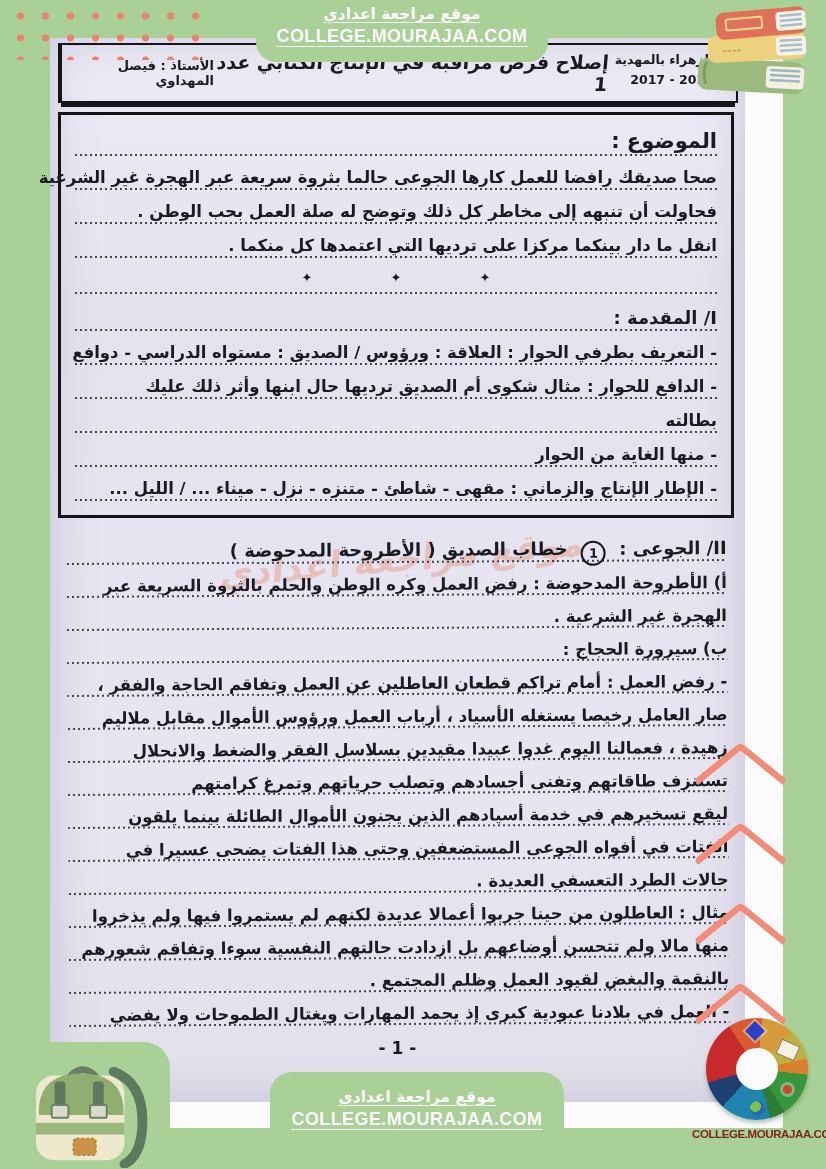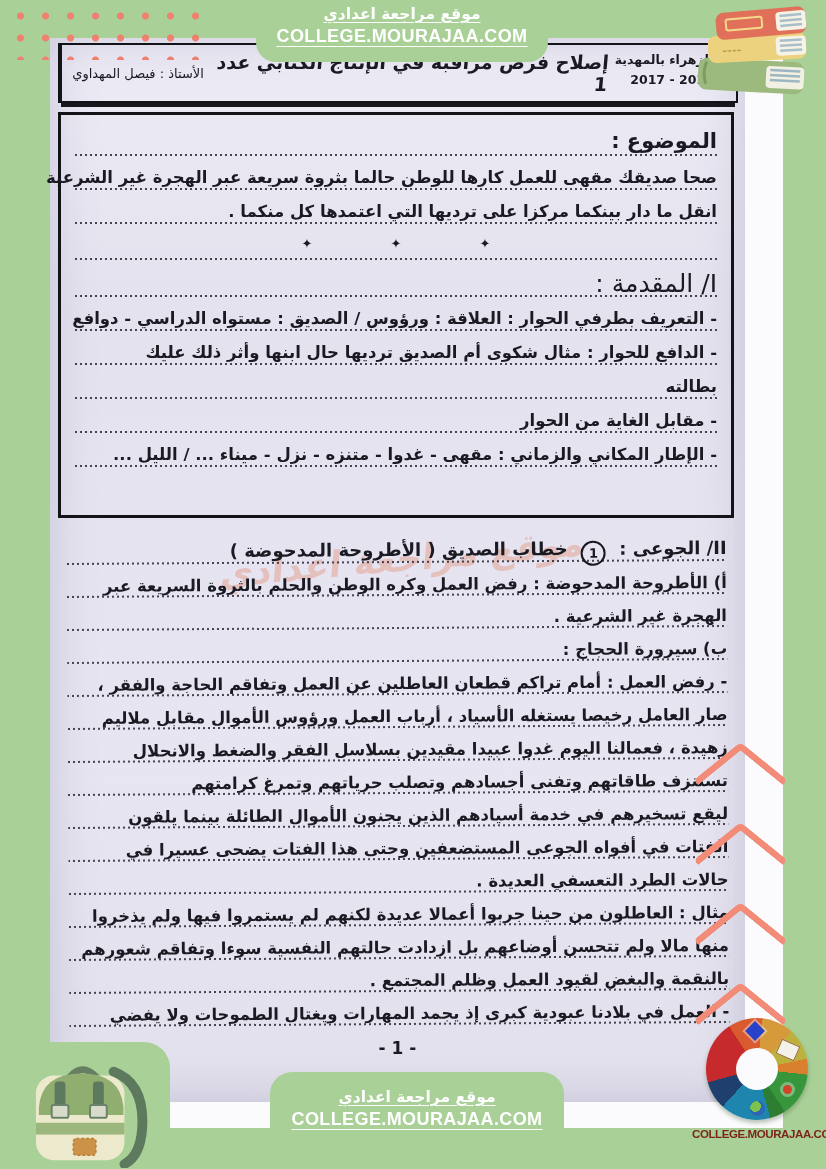--- a/index.html
+++ b/index.html
@@ -61,29 +61,29 @@
   .watermark{position:absolute;left:170px;top:500px;z-index:0;font-size:36px;font-weight:700;
              color:#e2693f;opacity:.28;transform:rotate(-5deg) skewX(-10deg);white-space:nowrap;}
 
   .doc-header{position:absolute;left:8px;top:5px;width:676px;height:56px;z-index:1;
               border:2.5px solid #121218;box-shadow:0 7px 0 -3px #16161c;
               display:flex;direction:rtl;align-items:stretch;}
   .school-cell{width:128px;text-align:center;font-weight:700;font-size:12.5px;line-height:1.6;padding-top:5px;}
   .title-cell{flex:1;display:flex;align-items:center;justify-content:center;font-size:19px;
               font-weight:800;transform:skewX(-5deg);letter-spacing:-.3px;}
   .teacher-cell{width:152px;display:flex;align-items:center;justify-content:center;
-                font-size:13px;font-weight:400;border-left:2px solid #14141a;}
+                font-size:13px;font-weight:700;border-left:2px solid #14141a;}
 
   .rl{background-image:repeating-linear-gradient(90deg,rgba(28,28,40,.8) 0 2px,rgba(0,0,0,0) 2px 5px);
       background-size:100% 2px;background-repeat:no-repeat;background-position:0 calc(100% - 5px);}
 
   .box1{position:absolute;left:8px;top:74px;width:676px;height:406px;z-index:1;
         border:3px solid #131318;padding:6px 14px 16px;box-sizing:border-box;}
   .h-big{font-size:21px;font-weight:800;height:40px;line-height:40px;letter-spacing:-.3px;}
-  .h-med{font-size:25px;font-weight:400;height:37px;line-height:37px;}
+  .h-med{font-size:18px;font-weight:700;height:37px;line-height:37px;}
   .line{height:34px;line-height:34px;font-size:16.5px;font-weight:700;white-space:nowrap;
         letter-spacing:-.2px;}
   .sep-row{height:36px;line-height:30px;text-align:center;font-size:13px;word-spacing:74px;color:#1a1a22;}
 
   .core{position:absolute;left:6px;top:494px;width:684px;z-index:1;padding:0 12px;box-sizing:border-box;
         transform:rotate(-.35deg);}
   .core .line{height:33px;line-height:33px;}
   .core-heading{font-size:18px;font-weight:800;height:36px;line-height:36px;}
   .circle-num{display:inline-flex;width:21px;height:21px;border:2px solid #17171d;border-radius:50%;
               align-items:center;justify-content:center;font-size:13px;line-height:1;margin:0 7px;
@@ -106,31 +106,32 @@
         <div>ـة الزهراء بالمهدية</div>
         <div>2016 - 2017</div>
       </div>
       <div class="title-cell">إصلاح فرض مراقبة في الإنتاج الكتابي عدد 1</div>
       <div class="teacher-cell">الأستاذ : فيصل المهداوي</div>
     </div>
 
     <div class="box1">
       <div class="h-big rl">الموضوع :</div>
       <div>
-          <div class="line rl">صحا صديقك مقهى للعمل كارها للوطن حالما بثروة سريعة عبر الهجرة غير الشرعية</div>
+          <div class="line rl">صحا صديقك رافضا للعمل كارها الجوعى حالما بثروة سريعة عبر الهجرة غير الشرعية</div>
+          <div class="line rl">فحاولت أن تنبهه إلى مخاطر كل ذلك وتوضح له صلة العمل بحب الوطن .</div>
           <div class="line rl">انقل ما دار بينكما مركزا على ترديها التي اعتمدها كل منكما .</div>
         </div>
       <div class="sep-row rl">✦ ✦ ✦</div>
       <div class="h-med rl">I/ المقدمة :</div>
       <div>
           <div class="line rl">- التعريف بطرفي الحوار : العلاقة : ورؤوس / الصديق : مستواه الدراسي - دوافع</div>
           <div class="line rl">- الدافع للحوار : مثال شكوى أم الصديق ترديها حال ابنها وأثر ذلك عليك</div>
           <div class="line rl">بطالته</div>
-          <div class="line rl">- مقابل الغاية من الحوار</div>
-          <div class="line rl">- الإطار المكاني والزماني : مقهى - غدوا - متنزه - نزل - ميناء ... / الليل ...</div>
+          <div class="line rl">- منها الغاية من الحوار</div>
+          <div class="line rl">- الإطار الإنتاج والزماني : مقهى - شاطئ - متنزه - نزل - ميناء ... / الليل ...</div>
         </div>
     </div>
 
     <div class="core">
       <div class="core-heading rl">
         <span>II/ الجوعى :</span>
         <span class="circle-num">1</span>
         <span>خطاب الصديق ( الأطروحة المدحوضة )</span>
       </div>
       <div>

